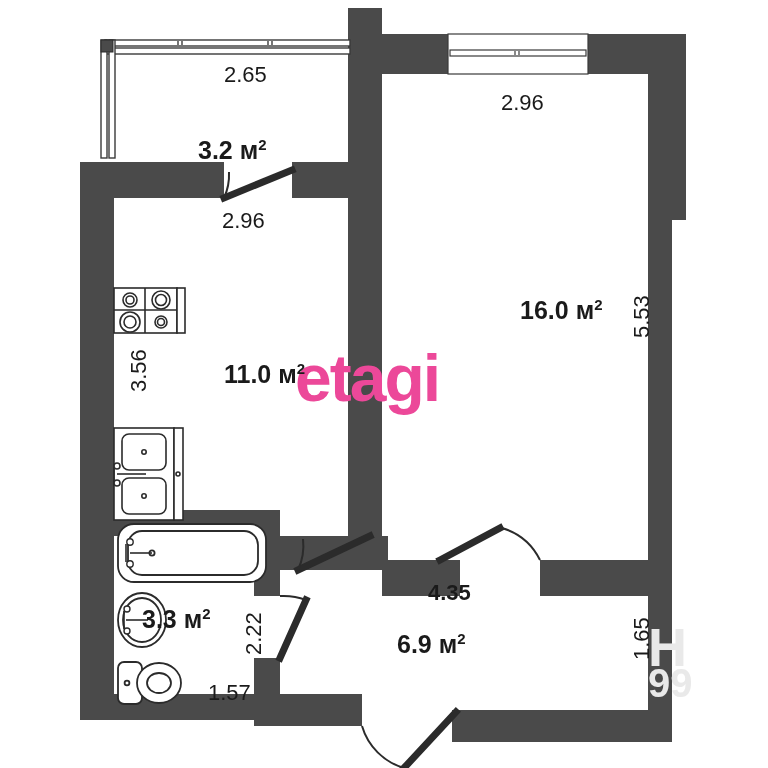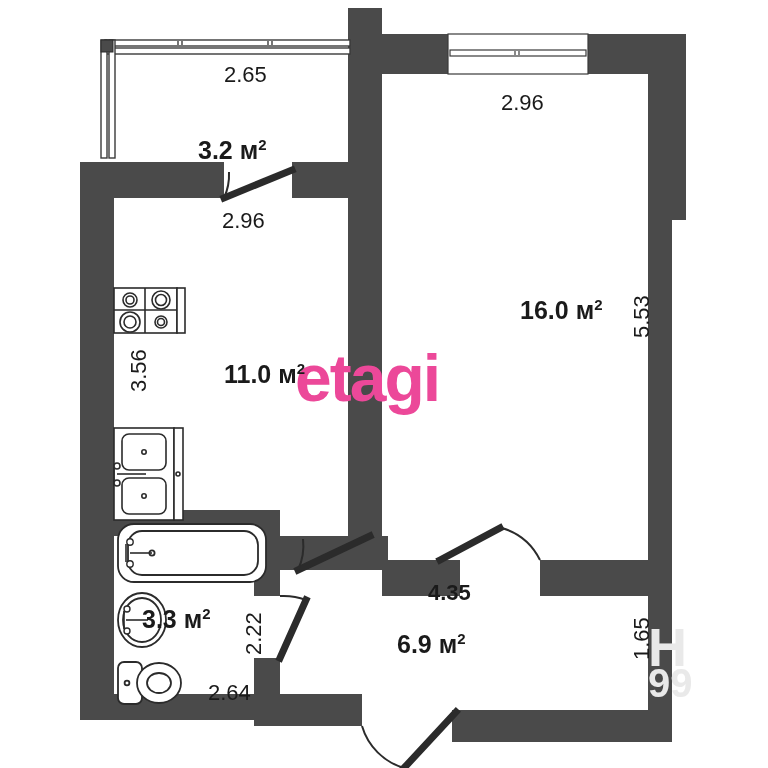--- a/index.html
+++ b/index.html
@@ -189,21 +189,21 @@
   <div class="lbl dim" style="left:501px;top:90px;">2.96</div>
   <div class="lbl area" style="left:495px;top:296px;margin-left:25px;">
     <span>16.0</span><span>&nbsp;</span><span>м</span><sup>2</sup>
   </div>
   <div class="lbl dim vert" style="left:629px;top:338px;">5.53</div>
 
   <div class="lbl area" style="left:142px;top:605px;">
     <span>3.3</span><span>&nbsp;</span><span>м</span><sup>2</sup>
   </div>
   <div class="lbl dim vert" style="left:241px;top:655px;">2.22</div>
-  <div class="lbl dim" style="left:208px;top:680px;">2.64</div>
+  <div class="lbl dim" style="left:208px;top:680px;">1.57</div>
 
   <div class="lbl dim" style="left:428px;top:580px;font-weight:bold;">4.35</div>
   <div class="lbl area" style="left:397px;top:630px;">
     <span>6.9</span><span>&nbsp;</span><span>м</span><sup>2</sup>
   </div>
   <div class="lbl dim vert" style="left:629px;top:660px;">1.65</div>
 
 </div>
 
 </body></html>

